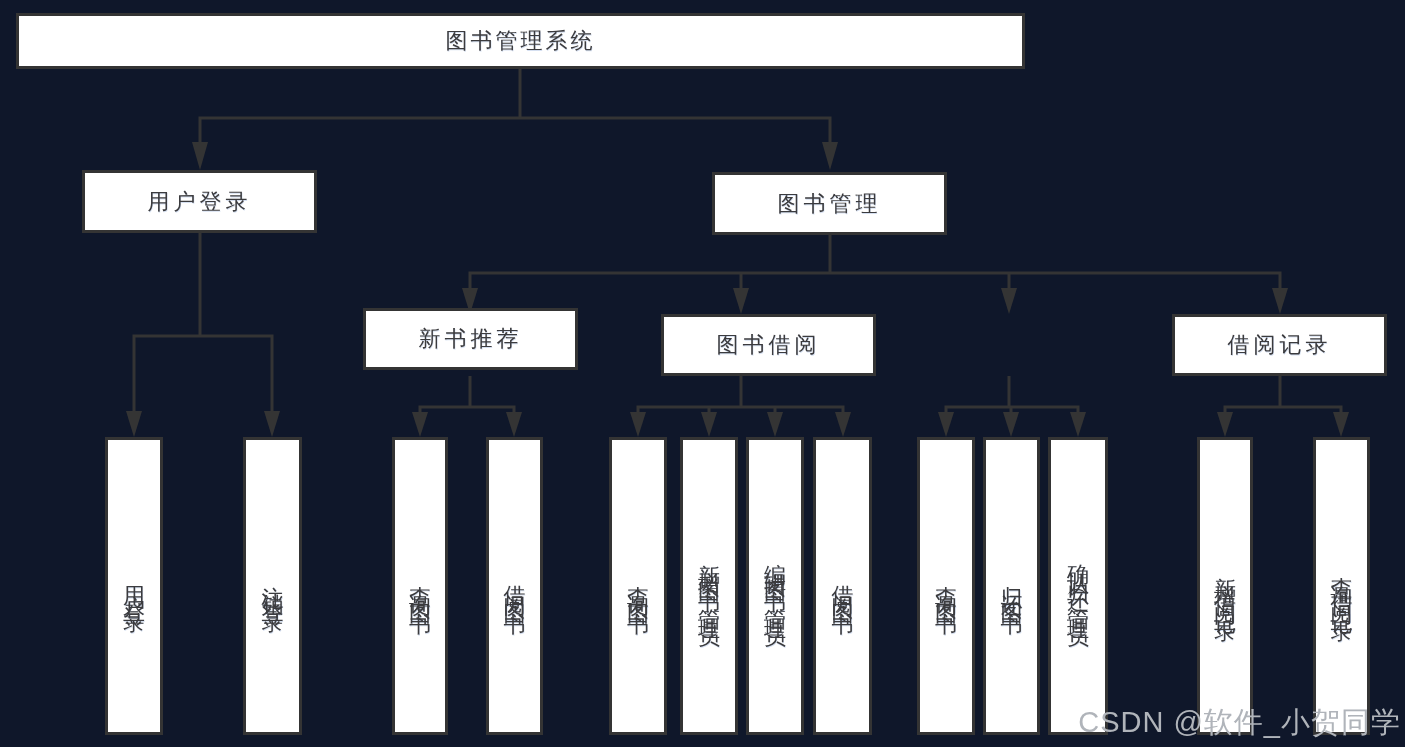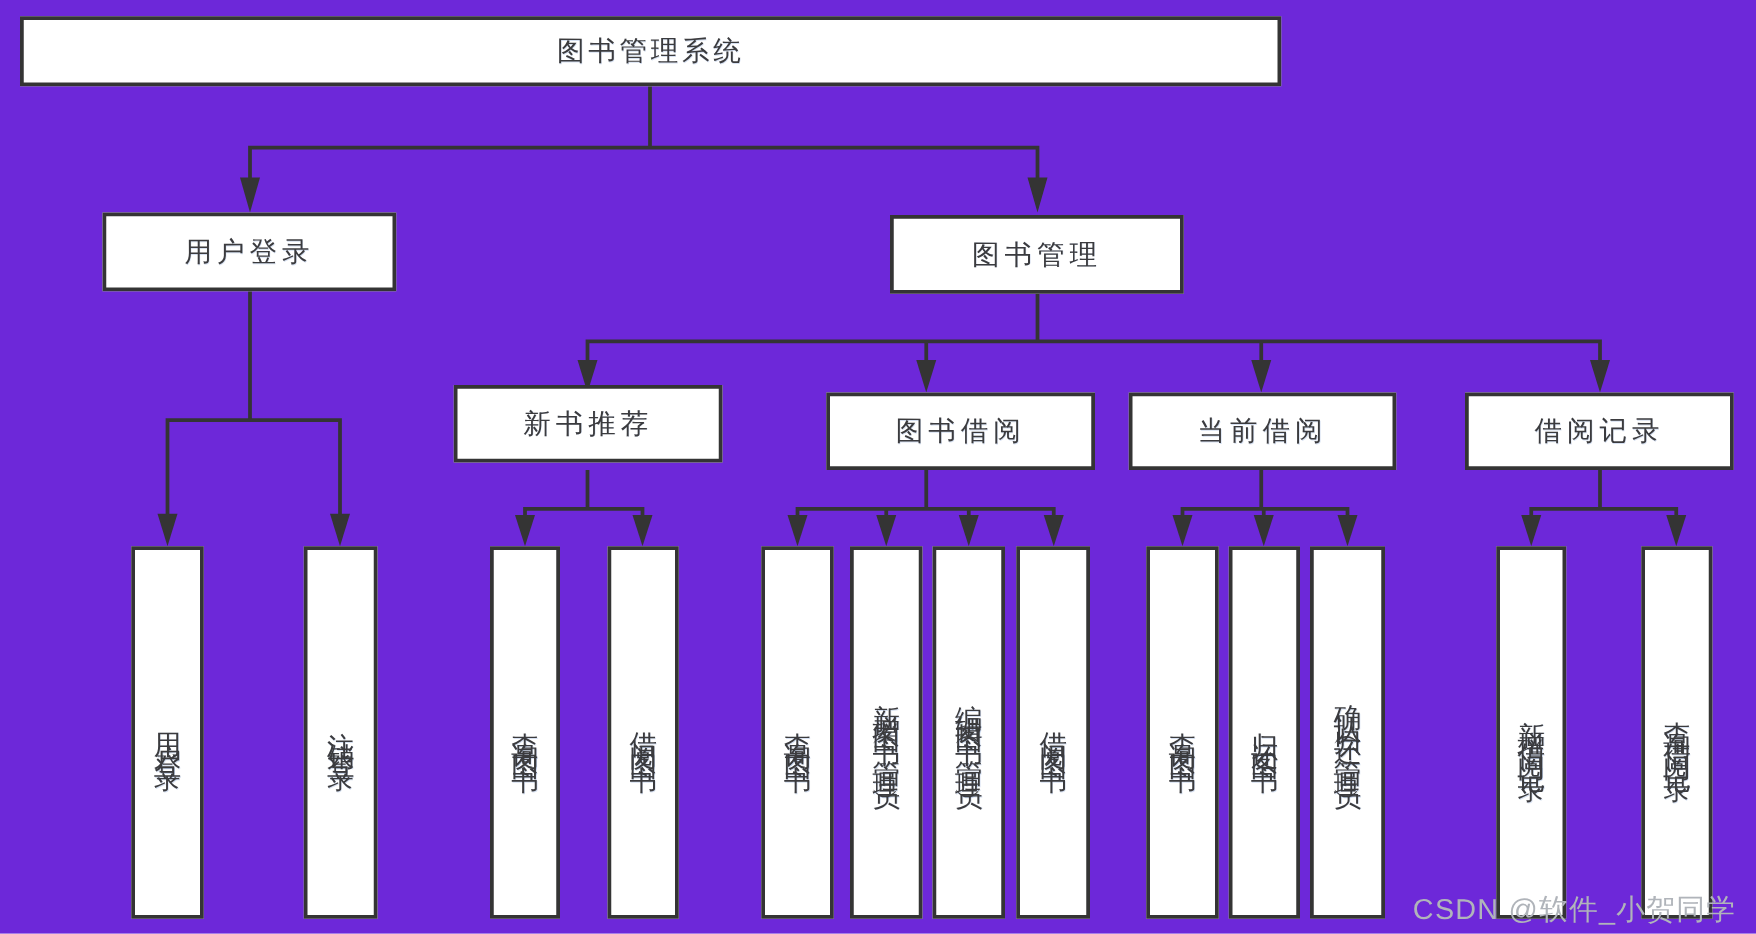--- a/index.html
+++ b/index.html
@@ -6,21 +6,21 @@
     --line: #343434;
     --text: #3b3b3e;
     --watermark: #b0b4ba;
   }
   html, body { margin: 0; padding: 0; background: #ffffff; }
   body { font-family: "Liberation Sans", "DejaVu Sans", sans-serif; }
   .canvas {
     position: relative;
     width: 1405px;
     height: 747px;
-    background: #6d28d9;
+    background: #0f172a;
     overflow: hidden;
     color: var(--line);
   }
   .connectors {
     position: absolute;
     left: 0; top: 0;
     width: 1405px; height: 747px;
   }
   .node {
     position: absolute;
@@ -42,23 +42,23 @@
   .vbox span {
     writing-mode: vertical-lr;
     text-orientation: upright;
     font-size: 22px;
     line-height: 1;
     letter-spacing: 9px;
     text-shadow: 0.5px 0.5px 0 rgba(90,130,200,0.25);
   }
   .watermark {
     position: absolute;
-    right: 16px;
+    right: 4px;
     bottom: 4px;
-    font-size: 23px;
+    font-size: 29px;
     color: var(--watermark);
     letter-spacing: 1px;
     white-space: nowrap;
   }
 </style>
 </head>
 <body>
 
 <div class="canvas">
 
@@ -108,23 +108,20 @@
   <div class="node hbox" style="left:712px; top:172px; width:235px; height:63px;">
     <span>图书管理</span>
   </div>
 
   <div class="node hbox" style="left:363px; top:308px; width:215px; height:62px;">
     <span>新书推荐</span>
   </div>
   <div class="node hbox" style="left:634px; top:314px; width:215px; height:62px;margin-left:27px;">
     <span>图书借阅</span>
   </div>
-  <div class="node hbox" style="left:903px; top:314px; width:214px; height:62px;">
-    <span>当前借阅</span>
-  </div>
   <div class="node hbox" style="left:1172px; top:314px; width:215px; height:62px;">
     <span>借阅记录</span>
   </div>
 
   <div class="node vbox" style="left:105px; top:437px; width:58px; height:298px;">
     <span>用户登录</span>
   </div>
   <div class="node vbox" style="left:243px; top:437px; width:59px; height:298px;">
     <span>注销登录</span>
   </div>

